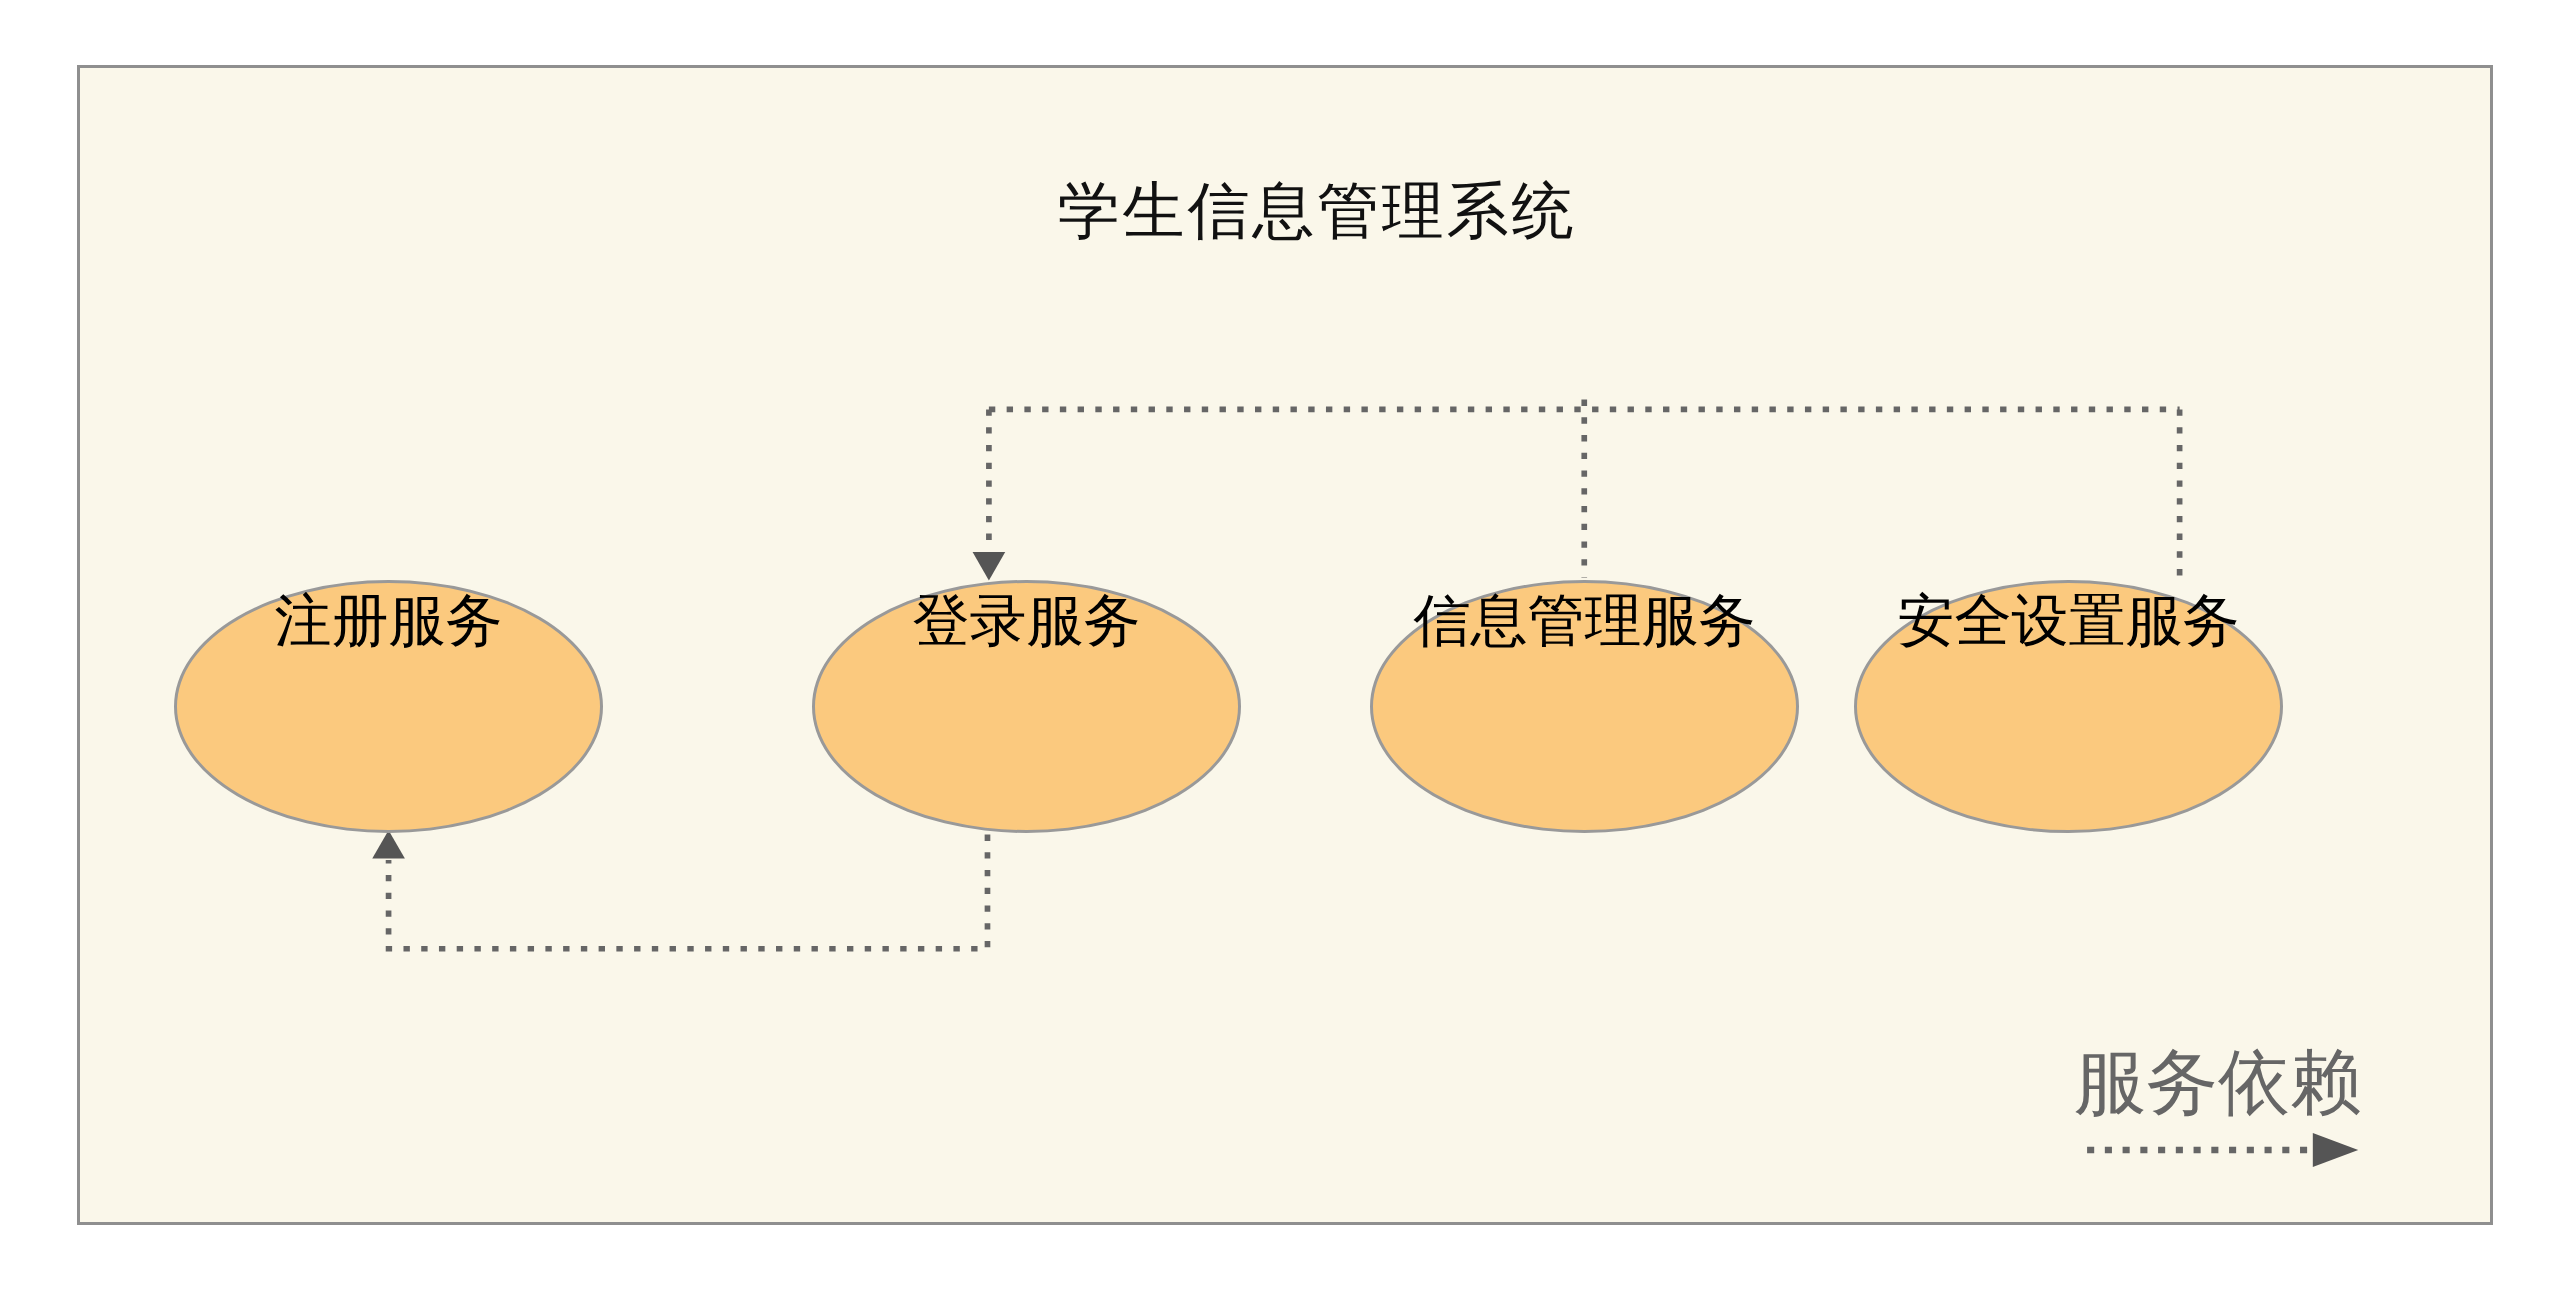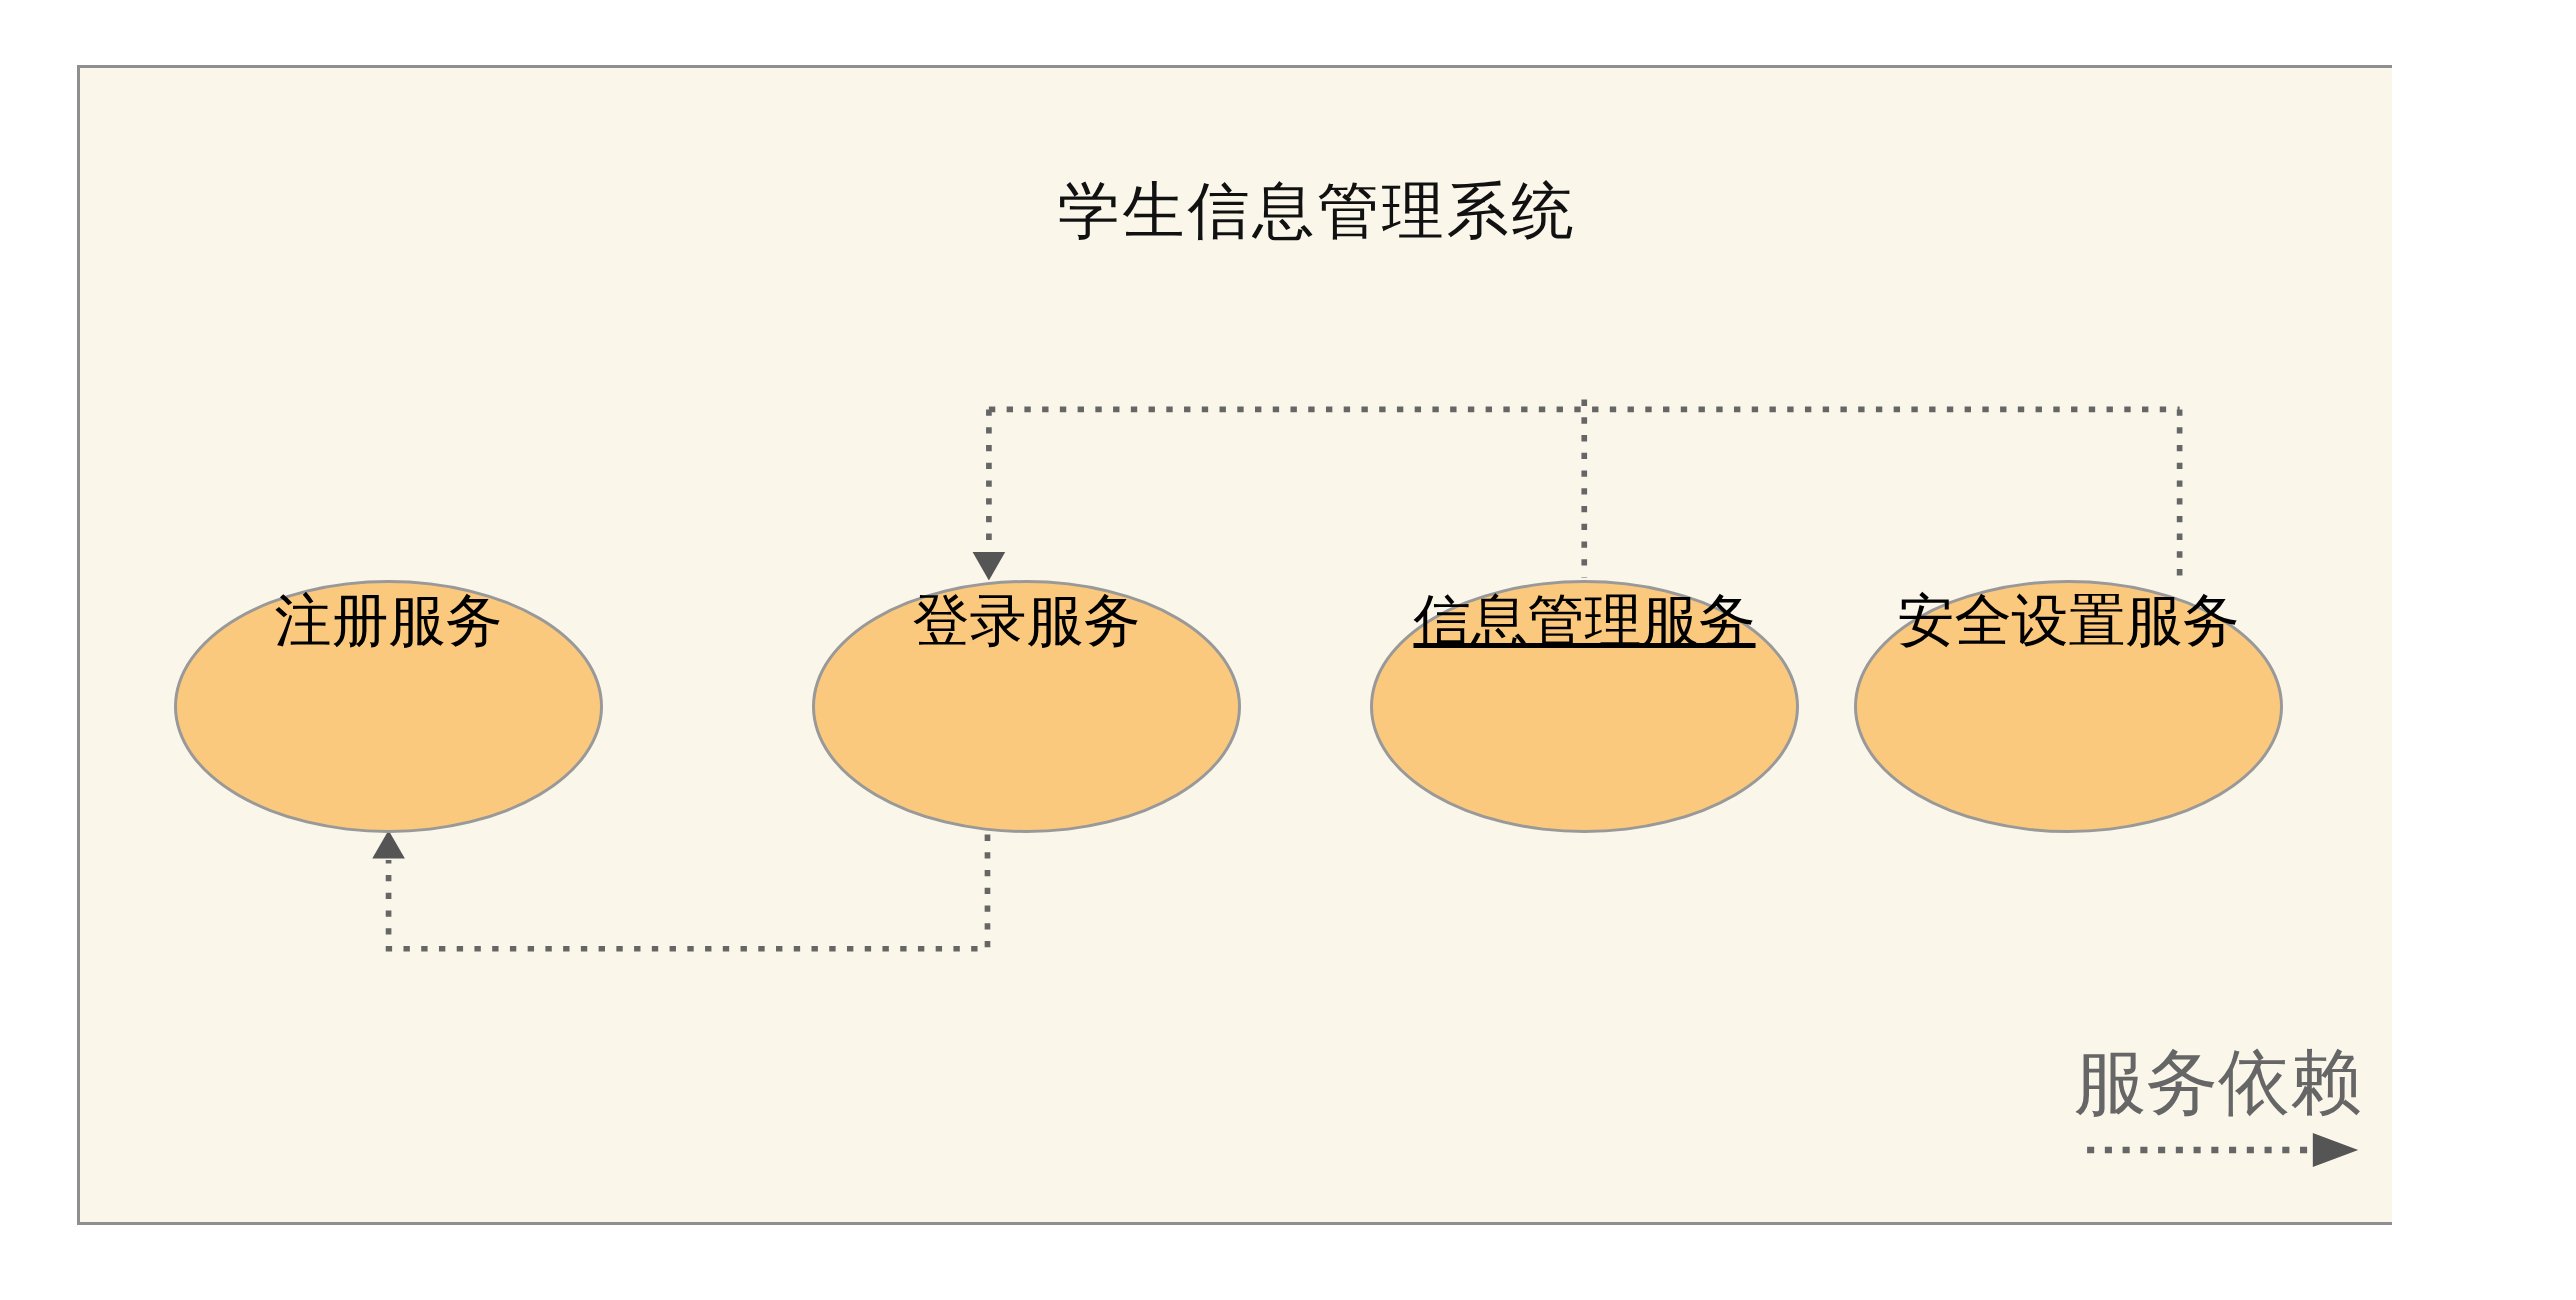--- a/index.html
+++ b/index.html
@@ -3,21 +3,21 @@
 <meta charset="utf-8">
 <style>
   html, body {
     margin: 0;
     padding: 0;
     background: #ffffff;
     font-family: "Liberation Sans", "DejaVu Sans", sans-serif;
   }
   .canvas {
     position: relative;
-    width: 2392px;
+    width: 2576px;
     height: 1300px;
     background: #ffffff;
     overflow: hidden;
   }
   .frame {
     position: absolute;
     left: 77px;
     top: 65px;
     width: 2416px;
     height: 1160px;
@@ -64,21 +64,21 @@
     display: flex;
     justify-content: center;
   }
   .node-label {
     font-size: 57px;
     color: #000000;
     white-space: nowrap;
   }
   .node-register { left: 174px;  top: 580px; }
   .node-login    { left: 812px; top: 580px; }
-  .node-info     { left: 1370px; top: 580px; text-decoration: underline; }
+  .node-info     { left: 1370px; top: 580px; }
   .node-security { left: 1854px; top: 580px; }
 
   .legend-label {
     position: absolute;
     left: 2218px;
     top: 1035px;
     transform: translateX(-50%);
     font-size: 72px;
     color: #666666;
     white-space: nowrap;

